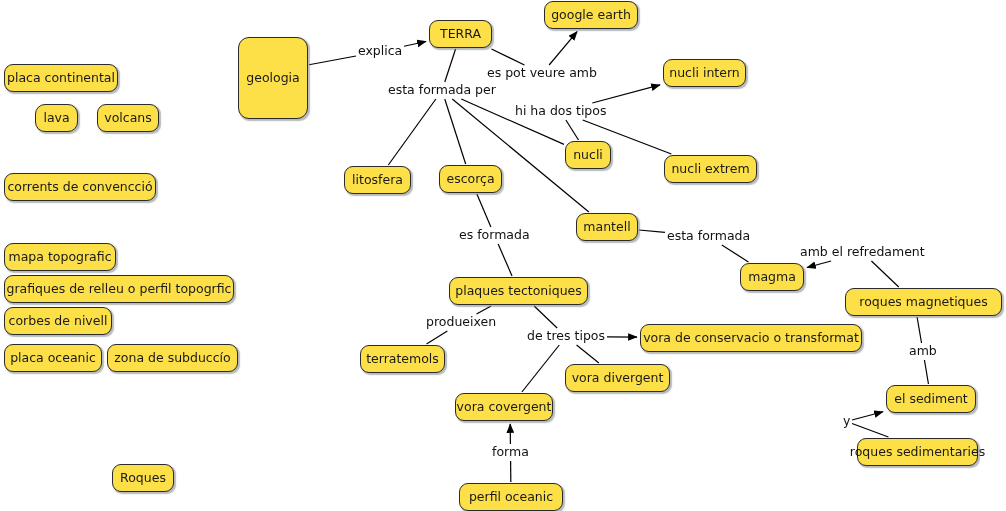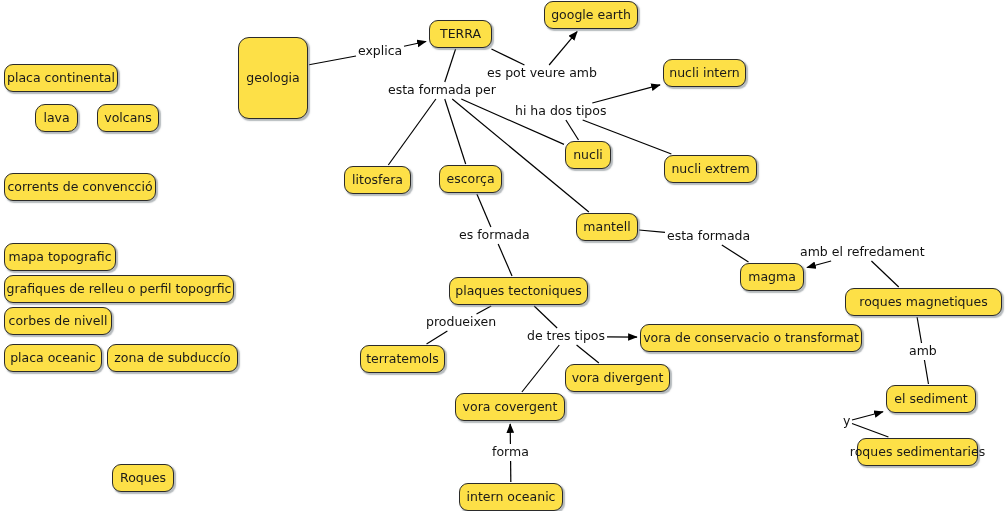--- a/index.html
+++ b/index.html
@@ -119,22 +119,22 @@
       <div class="node" style="left: 439px; top: 165px; width: 63px; height: 28px;">escorça</div>
       <div class="node" style="left: 576px; top: 213px; width: 62px; height: 28px;">mantell</div>
       <div class="node" style="left: 740px; top: 263px; width: 64px; height: 28px;">magma</div>
       <div class="node" style="left: 845px; top: 288px; width: 157px; height: 28px;">roques magnetiques</div>
       <div class="node" style="left: 886px; top: 385px; width: 90px; height: 28px;">el sediment</div>
       <div class="node" style="left: 857px; top: 438px; width: 121px; height: 28px;">roques sedimentaries</div>
       <div class="node" style="left: 449px; top: 277px; width: 139px; height: 28px;">plaques tectoniques</div>
       <div class="node" style="left: 360px; top: 345px; width: 85px; height: 28px;">terratemols</div>
       <div class="node" style="left: 640px; top: 324px; width: 222px; height: 28px;">vora de conservacio o transformat</div>
       <div class="node" style="left: 565px; top: 364px; width: 105px; height: 28px;">vora divergent</div>
-      <div class="node" style="left: 455px; top: 393px; width: 110px; height: 28px;">vora covergent</div>
-      <div class="node" style="left: 459px; top: 483px; width: 104px; height: 28px;">intern oceanic</div>
+      <div class="node" style="left: 455px; top: 393px; width: 98px; height: 28px;">vora covergent</div>
+      <div class="node" style="left: 459px; top: 483px; width: 104px; height: 28px;">perfil oceanic</div>
     </div>
   <div id="labels-group">
       <div class="link-label" style="left: 358px; top: 45px;">explica</div>
       <div class="link-label" style="left: 388px; top: 84px;">esta formada per</div>
       <div class="link-label" style="left: 487px; top: 67px;">es pot veure amb</div>
       <div class="link-label" style="left: 515px; top: 105px;">hi ha dos tipos</div>
       <div class="link-label" style="left: 459px; top: 229px;">es formada</div>
       <div class="link-label" style="left: 667px; top: 230px;">esta formada</div>
       <div class="link-label" style="left: 800px; top: 246px;">amb el refredament</div>
       <div class="link-label" style="left: 909px; top: 345px;">amb</div>

